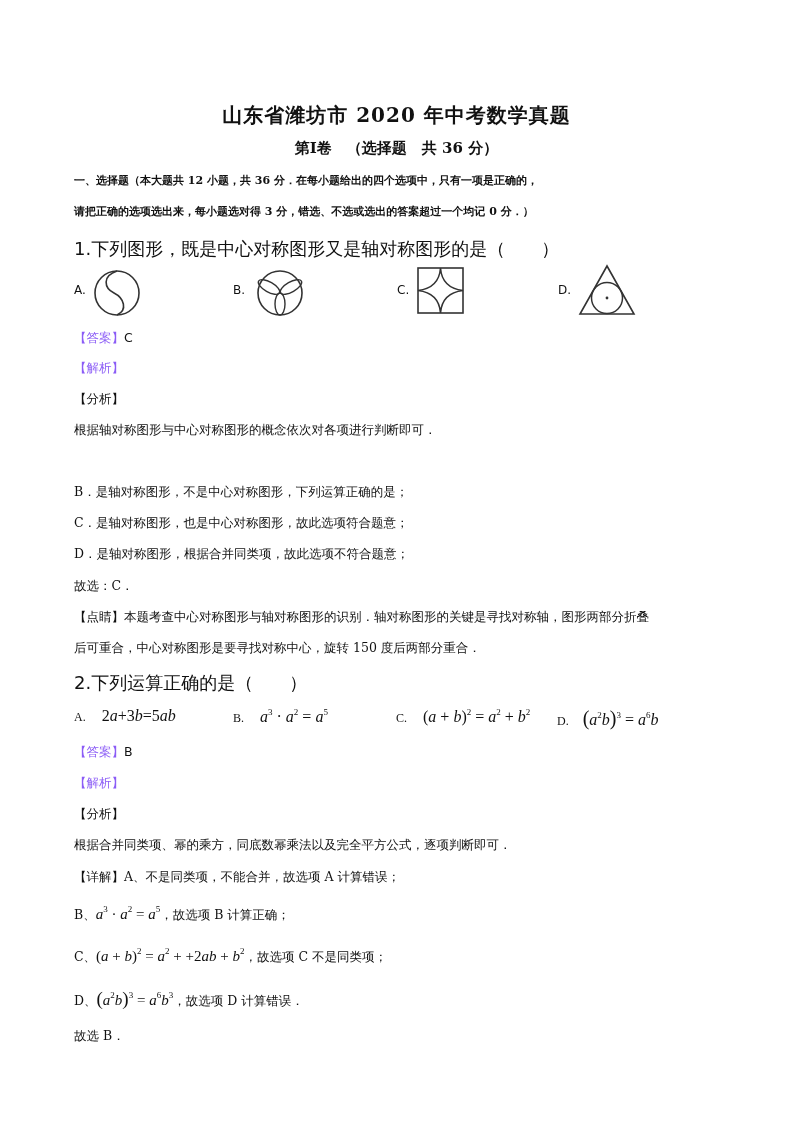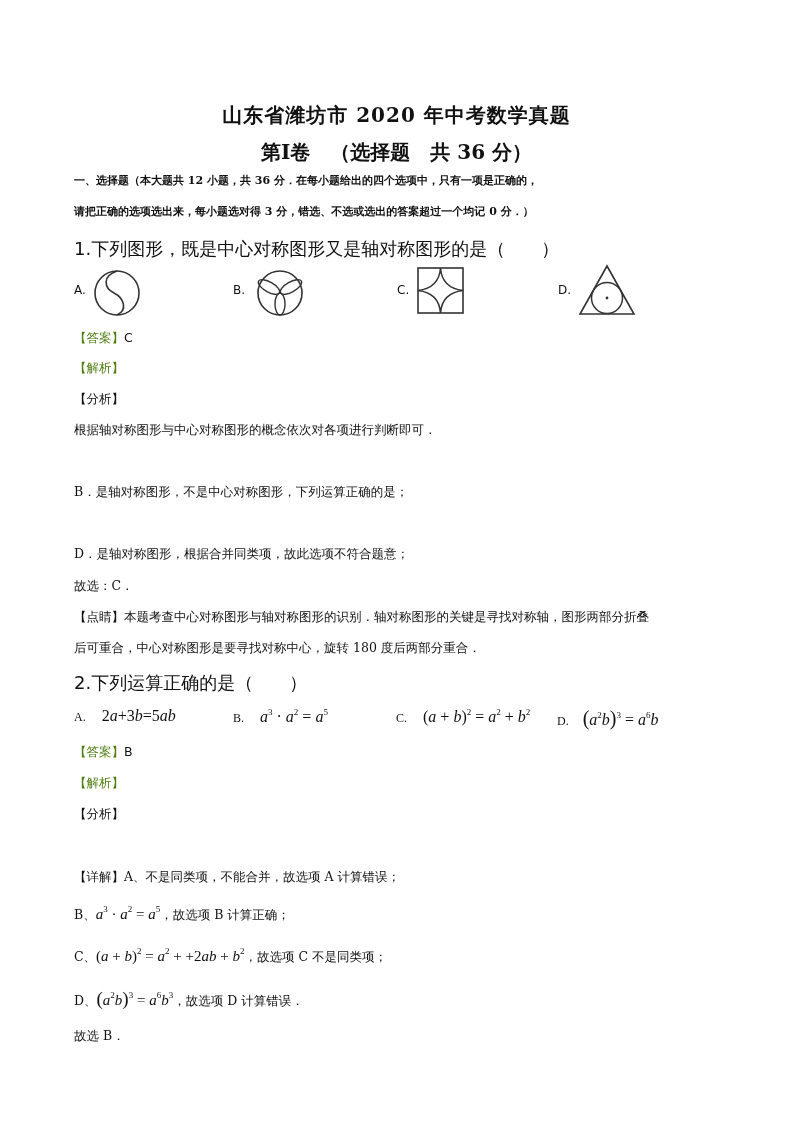--- a/index.html
+++ b/index.html
@@ -2,26 +2,26 @@
 <html><head>
   <meta charset="utf-8">
   <style>
     html, body { margin: 0; padding: 0; background: #ffffff; }
     body { width: 793px; height: 1122px; position: relative; overflow: hidden; color: #111; }
     .page { position: absolute; left: 0; top: 8px; width: 793px; height: 844px; margin-top: 24px; }
     .abs { position: absolute; white-space: nowrap; }
     .serif { font-family: "DejaVu Serif", "Liberation Serif", serif; }
     .sans { font-family: "DejaVu Sans", "Liberation Sans", sans-serif; }
     .title { left: 0; width: 793px; top: 70px; text-align: center; font-size: 20px; font-weight: bold; letter-spacing: 1px; }
-    .subtitle { left: 0; width: 793px; top: 107px; text-align: center; font-size: 20px; font-weight: bold; }
+    .subtitle { left: 0; width: 793px; top: 107px; text-align: center; font-size: 15px; font-weight: bold; }
     .section { left: 74px; font-size: 11px; font-weight: bold; }
     .q { left: 74px; font-size: 18px; }
     .body { left: 74px; font-size: 12.5px; }
     .opt-label { font-size: 12px; }
-    .blue { color: #4d7c0f; }
+    .blue { color: #8b5cf6; }
     .math { font-family: "Liberation Serif", "DejaVu Serif", serif; font-style: italic; font-size: 16px; }
     .math .up { font-style: normal; }
     sup { font-size: 9px; vertical-align: 7px; font-style: normal; }
     .fig { position: absolute; }
     .optroman { font-family: "Liberation Serif", "DejaVu Serif", serif; font-size: 12px; }
   </style>
 </head>
 <body>
 
 <div class="page">
@@ -61,26 +61,27 @@
     <circle cx="30" cy="34" r="1.4" fill="#333"></circle>
   </svg>
 
   <div class="abs body sans" style="top:298px;">
     <span class="blue">【答案】</span><span>C</span>
   </div>
   <div class="abs body sans blue" style="top:328px;">【解析】</div>
   <div class="abs body sans" style="top:359px;">【分析】</div>
   <div class="abs body serif" style="top:390px;">根据轴对称图形与中心对称图形的概念依次对各项进行判断即可．</div>
   <div class="abs body serif" style="top:452px;">B．是轴对称图形，不是中心对称图形，下列运算正确的是；</div>
+  <div class="abs body serif" style="top:483px;">C．是轴对称图形，也是中心对称图形，故此选项符合题意；</div>
   <div class="abs body serif" style="top:514px;">D．是轴对称图形，根据合并同类项，故此选项不符合题意；</div>
   <div class="abs body serif" style="top:546px;">故选：C．</div>
   <div class="abs body serif" style="top:577px;">
     <span>【点睛】</span><span>本题考查中心对称图形与轴对称图形的识别．轴对称图形的关键是寻找对称轴，图形两部分折叠</span>
   </div>
-  <div class="abs body serif" style="top:608px;">后可重合，中心对称图形是要寻找对称中心，旋转 180 度后两部分重合．</div>
+  <div class="abs body serif" style="top:608px;">后可重合，中心对称图形是要寻找对称中心，旋转 150 度后两部分重合．</div>
 
   <div class="abs q sans" style="top:639px;">2.下列运算正确的是（　　）</div>
 
   <div class="abs" style="left:74px; top:675px;">
     <span class="optroman">A.</span>
     <span class="math" style="margin-left:12px;"><span class="up">2</span>a<span class="up">+3</span>b<span class="up">=5</span>ab</span>
   </div>
   <div class="abs" style="left:233px; top:675px;">
     <span class="optroman">B.</span>
     <span class="math" style="margin-left:12px;">a<sup>3</sup><span class="up"> · </span>a<sup>2</sup><span class="up"> = </span>a<sup>5</sup></span>
@@ -92,20 +93,21 @@
   <div class="abs" style="left:557px; top:675px;">
     <span class="optroman">D.</span>
     <span class="math" style="margin-left:10px;"><span class="up" style="font-size:20px;">(</span>a<sup>2</sup>b<span class="up" style="font-size:20px;">)</span><sup>3</sup><span class="up"> = </span>a<sup>6</sup>b</span>
   </div>
 
   <div class="abs body sans" style="top:712px;">
     <span class="blue">【答案】</span><span>B</span>
   </div>
   <div class="abs body sans blue" style="top:743px;">【解析】</div>
   <div class="abs body sans" style="top:774px;">【分析】</div>
+  <div class="abs body serif" style="top:805px;">根据合并同类项、幂的乘方，同底数幂乘法以及完全平方公式，逐项判断即可．</div>
   <div class="abs body serif" style="top:837px;text-align:center;">
     <span>【详解】</span><span>A、不是同类项，不能合并，故选项 A 计算错误；</span>
   </div>
   <div class="abs body serif" style="top:872px;">
     <span>B、</span><span class="math" style="font-size:15px;">a<sup>3</sup><span class="up"> · </span>a<sup>2</sup><span class="up"> = </span>a<sup>5</sup></span><span>，故选项 B 计算正确；</span>
   </div>
   <div class="abs body serif" style="top:914px;">
     <span>C、</span><span class="math" style="font-size:15px;"><span class="up">(</span>a<span class="up"> + </span>b<span class="up">)</span><sup>2</sup><span class="up"> = </span>a<sup>2</sup><span class="up"> + +2</span>ab<span class="up"> + </span>b<sup>2</sup></span><span>，故选项 C 不是同类项；</span>
   </div>
   <div class="abs body serif" style="top:956px;">

